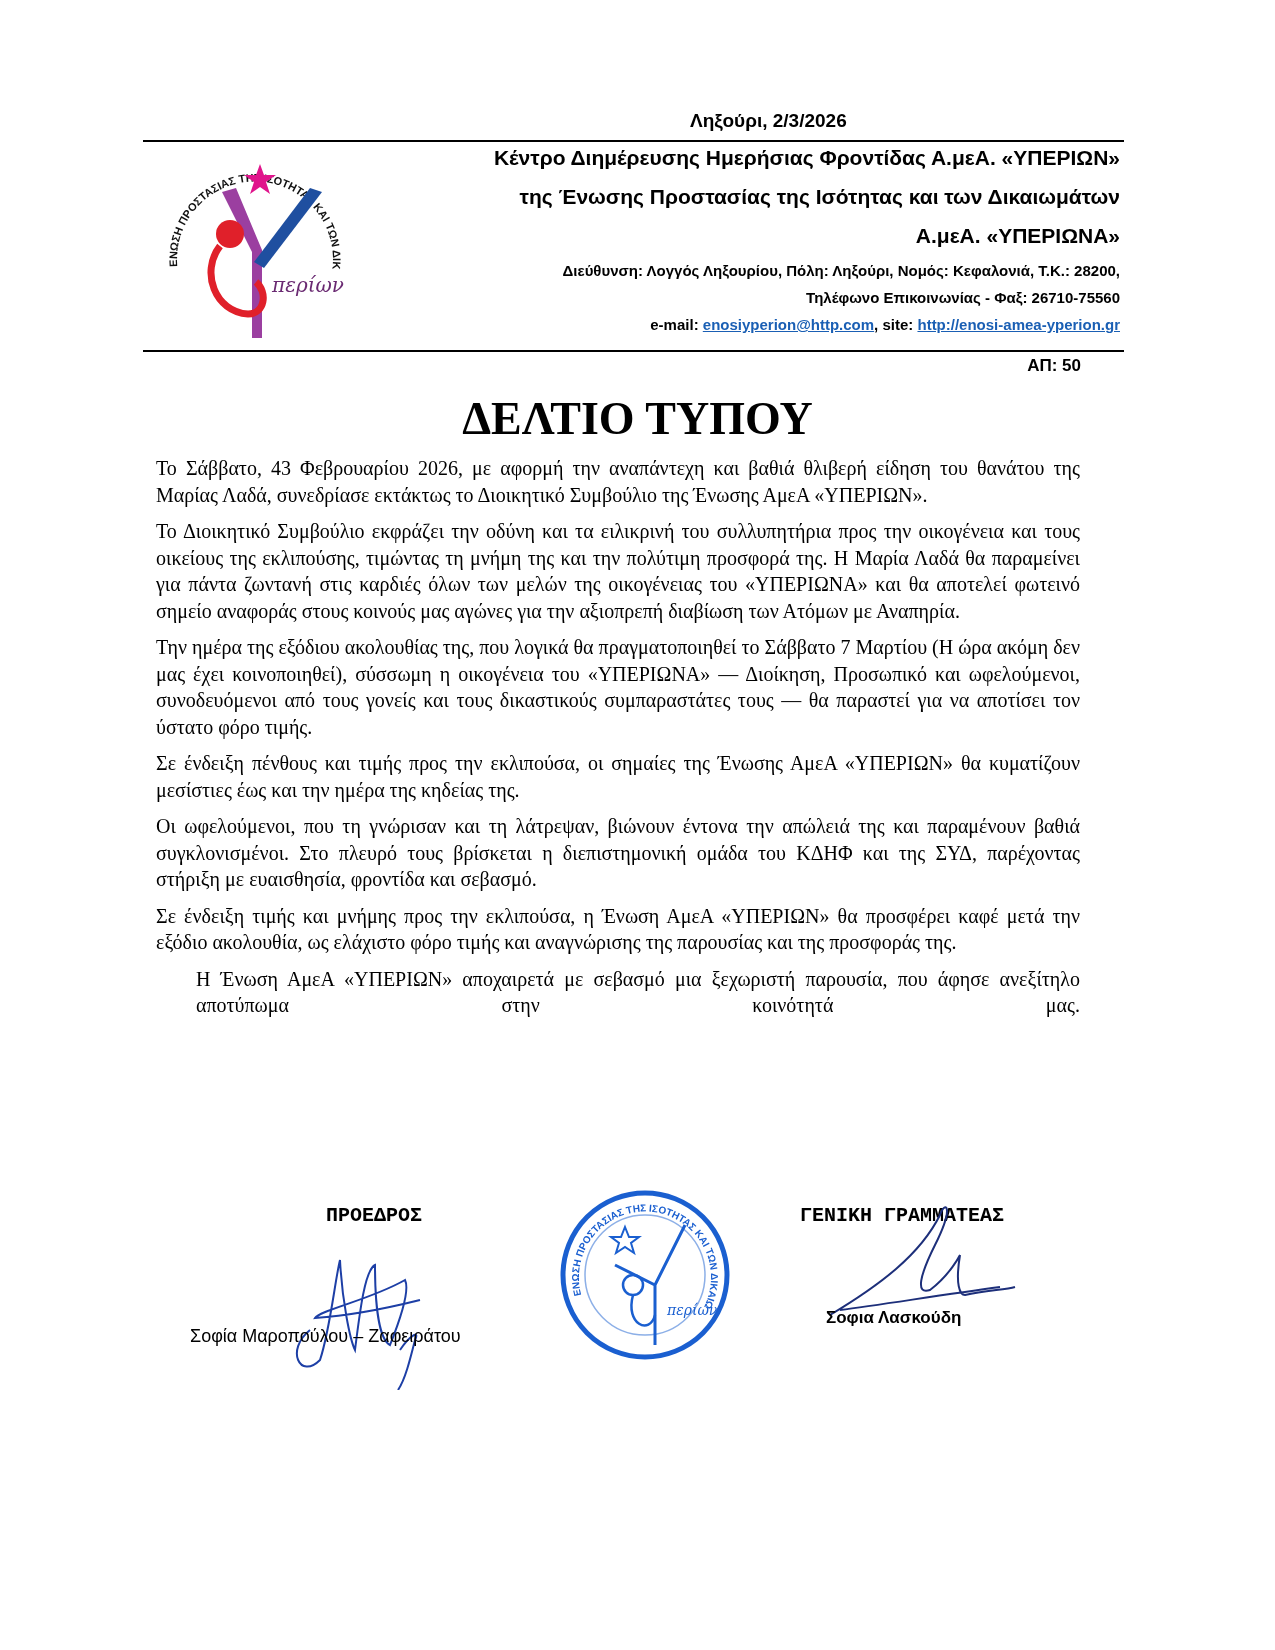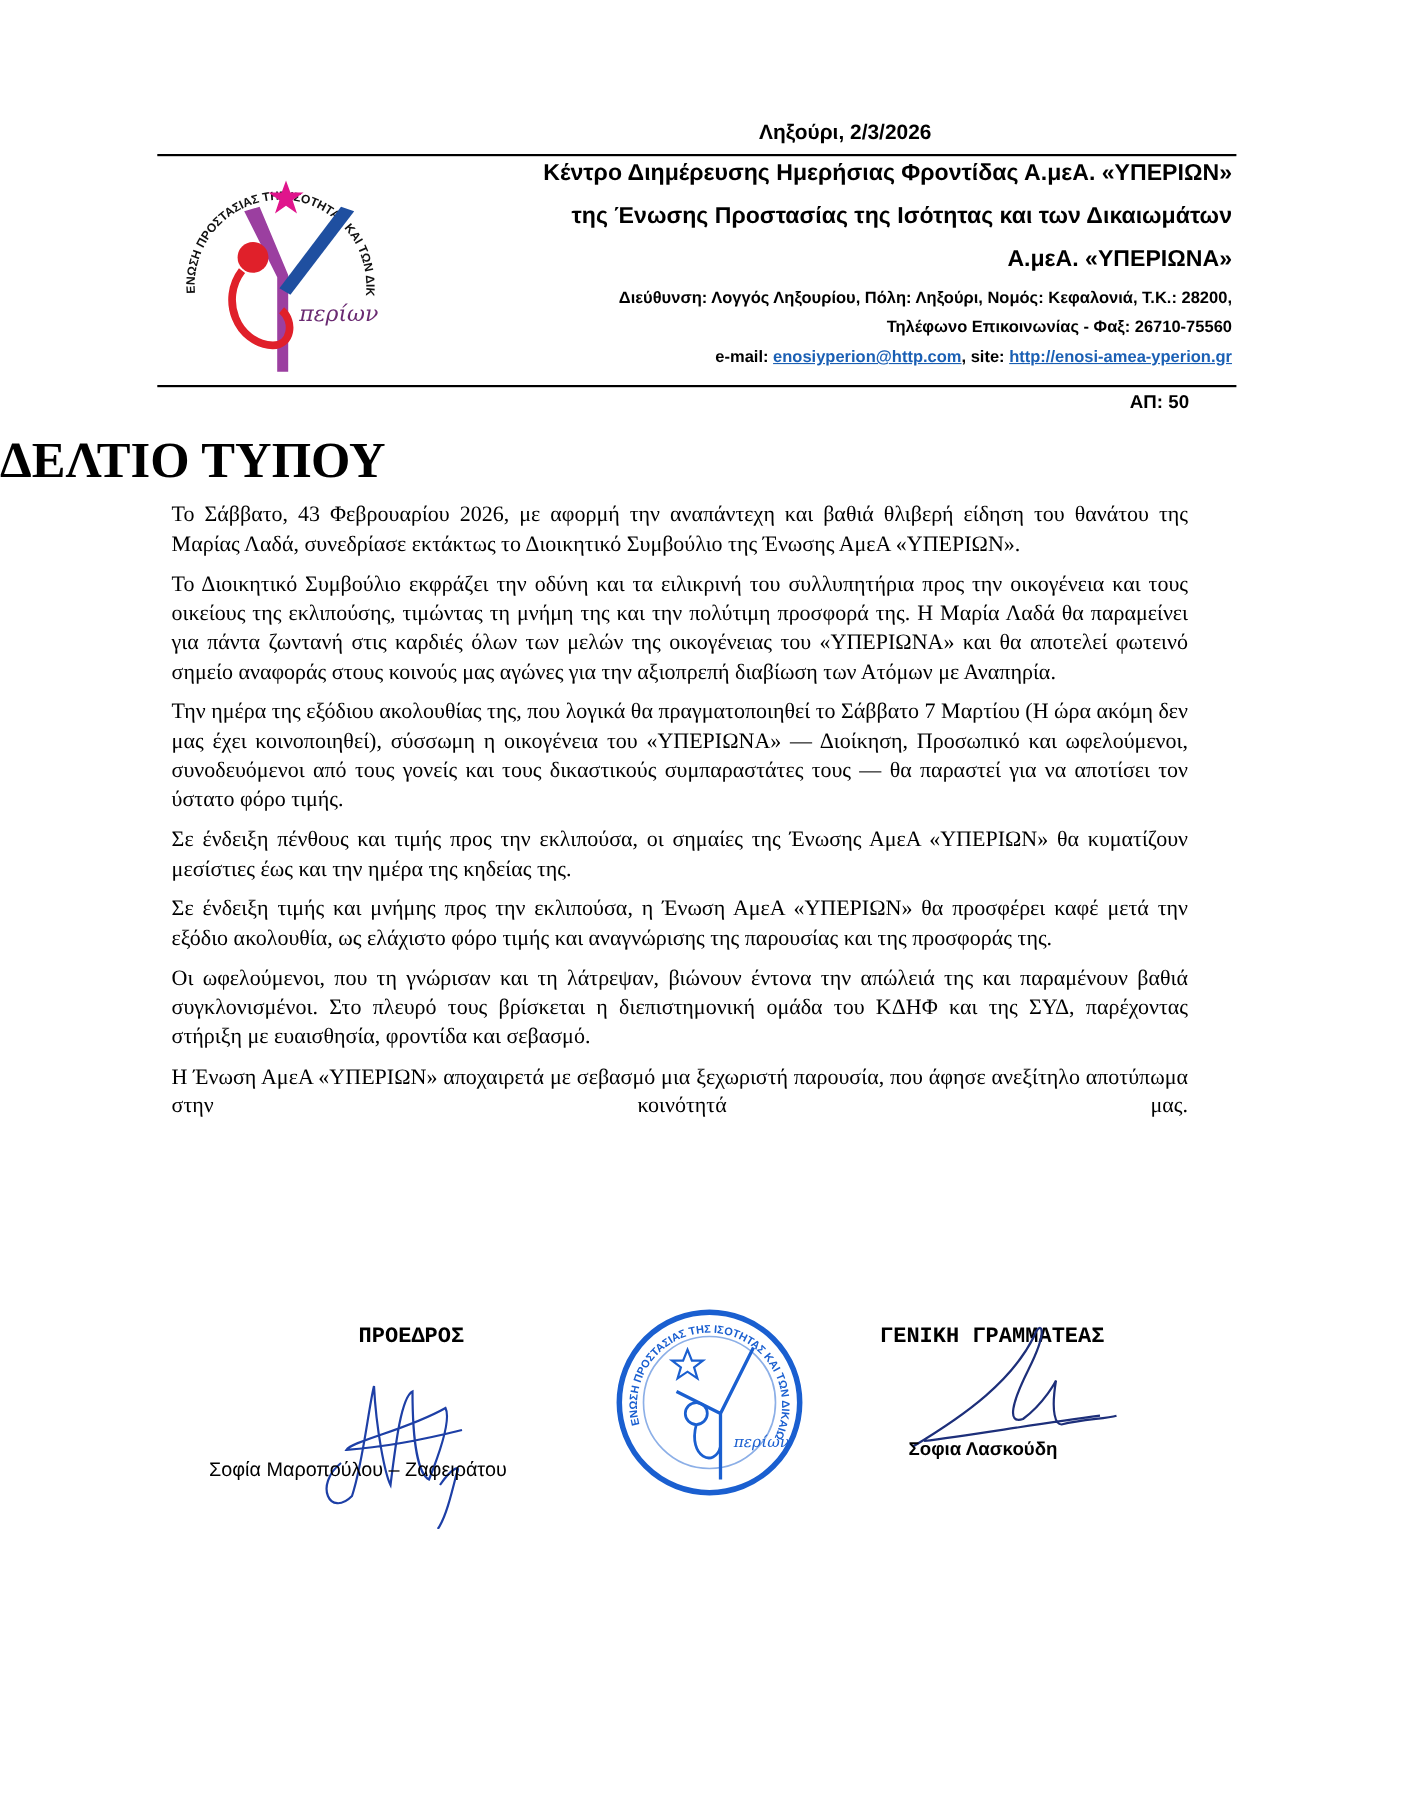--- a/index.html
+++ b/index.html
@@ -16,25 +16,25 @@
   .org.l1 { top: 146px; font-size: 21px; }
   .org.l2 { top: 185px; font-size: 21px; }
   .org.l3 { top: 224px; font-size: 21px; }
   .org.l4 { top: 262px; font-size: 15px; }
   .org.l5 { top: 289px; font-size: 15px; }
   .org.l6 { top: 316px; font-size: 15px; }
   .org a { color: #1a5fb4; text-decoration: underline; }
 
   .protocol { position: absolute; top: 356px; right: 194px; font-family: "Liberation Sans", sans-serif; font-weight: bold; font-size: 17px; }
 
-  .title { position: absolute; top: 392px; left: 0; width: 1275px; text-align: left; font-family: "Liberation Serif", serif; font-weight: bold; font-size: 46px; letter-spacing: 0px; }
+  .title { position: absolute; top: 392px; left: 0; width: 1275px; text-align: center; font-family: "Liberation Serif", serif; font-weight: bold; font-size: 46px; letter-spacing: 0px; }
 
   .body { position: absolute; top: 455px; left: 156px; width: 924px; font-family: "Liberation Serif", serif; font-size: 20px; line-height: 26.5px; }
   .body p { margin: 0 0 10px 0; text-align: justify; }
-  .body p.last { text-align-last: justify; }
+  .body p.last { text-align-last: justify; margin-left: 40px; }
 
   .sig-label { position: absolute; font-family: Liberation Mono, monospace; font-weight: bold; font-size: 20px; }
   .sig-label.pres { top: 1204px; left: 326px; }
   .sig-label.sec { top: 1204px; left: 800px; }
   .sig-name { position: absolute; font-family: "Liberation Sans", sans-serif; font-size: 18px; }
   .sig-name.pres { top: 1326px; left: 190px; }
   .sig-name.sec { top: 1308px; left: 826px; font-weight: bold; font-size: 17px; }
   .signature { position: absolute; }
   .signature.pres { left: 280px; top: 1240px; width: 170px; height: 150px; }
   .signature.sec { left: 820px; top: 1195px; width: 200px; height: 130px; }
@@ -74,22 +74,22 @@
 
 <div class="protocol">ΑΠ:  50</div>
 
 <div class="title">ΔΕΛΤΙΟ ΤΥΠΟΥ</div>
 
 <div class="body">
   <p>Το Σάββατο, 43 Φεβρουαρίου 2026, με αφορμή την αναπάντεχη και βαθιά θλιβερή είδηση του θανάτου της Μαρίας Λαδά, συνεδρίασε εκτάκτως το Διοικητικό Συμβούλιο της Ένωσης ΑμεΑ «ΥΠΕΡΙΩΝ».</p>
   <p>Το Διοικητικό Συμβούλιο εκφράζει την οδύνη και τα ειλικρινή του συλλυπητήρια προς την οικογένεια και τους οικείους της εκλιπούσης, τιμώντας τη μνήμη της και την πολύτιμη προσφορά της. Η Μαρία Λαδά θα παραμείνει για πάντα ζωντανή στις καρδιές όλων των μελών της οικογένειας του «ΥΠΕΡΙΩΝΑ» και θα αποτελεί φωτεινό σημείο αναφοράς στους κοινούς μας αγώνες για την αξιοπρεπή διαβίωση των Ατόμων με Αναπηρία.</p>
   <p>Την ημέρα της εξόδιου ακολουθίας της, που λογικά θα πραγματοποιηθεί το Σάββατο 7 Μαρτίου (Η ώρα ακόμη δεν μας έχει κοινοποιηθεί), σύσσωμη η οικογένεια του «ΥΠΕΡΙΩΝΑ» — Διοίκηση, Προσωπικό και ωφελούμενοι, συνοδευόμενοι από τους γονείς και τους δικαστικούς συμπαραστάτες τους — θα παραστεί για να αποτίσει τον ύστατο φόρο τιμής.</p>
   <p>Σε ένδειξη πένθους και τιμής προς την εκλιπούσα, οι σημαίες της Ένωσης ΑμεΑ «ΥΠΕΡΙΩΝ» θα κυματίζουν μεσίστιες έως και την ημέρα της κηδείας της.</p>
+  <p>Οι ωφελούμενοι, που τη γνώρισαν και τη λάτρεψαν, βιώνουν έντονα την απώλειά της και παραμένουν βαθιά συγκλονισμένοι. Στο πλευρό τους βρίσκεται η διεπιστημονική ομάδα του ΚΔΗΦ και της ΣΥΔ, παρέχοντας στήριξη με ευαισθησία, φροντίδα και σεβασμό.</p>
   <p>Σε ένδειξη τιμής και μνήμης προς την εκλιπούσα, η Ένωση ΑμεΑ «ΥΠΕΡΙΩΝ» θα προσφέρει καφέ μετά την εξόδιο ακολουθία, ως ελάχιστο φόρο τιμής και αναγνώρισης της παρουσίας και της προσφοράς της.</p>
-  <p>Οι ωφελούμενοι, που τη γνώρισαν και τη λάτρεψαν, βιώνουν έντονα την απώλειά της και παραμένουν βαθιά συγκλονισμένοι. Στο πλευρό τους βρίσκεται η διεπιστημονική ομάδα του ΚΔΗΦ και της ΣΥΔ, παρέχοντας στήριξη με ευαισθησία, φροντίδα και σεβασμό.</p>
   <p class="last">Η Ένωση ΑμεΑ «ΥΠΕΡΙΩΝ» αποχαιρετά με σεβασμό μια ξεχωριστή παρουσία, που άφησε ανεξίτηλο αποτύπωμα στην κοινότητά μας.</p>
 </div>
 
 <div class="sig-label pres">ΠΡΟΕΔΡΟΣ</div>
 <svg class="signature pres" viewBox="0 0 170 150">
   <path d="M 30 90 C 5 110, 20 140, 40 120 C 50 90, 55 40, 60 20 C 62 60, 70 100, 75 110 C 80 70, 85 30, 95 25 C 95 70, 100 100, 110 105 C 120 80, 130 50, 125 40 C 90 60, 40 70, 35 78 C 80 75, 120 65, 140 60 M 120 110 C 130 95, 140 90, 135 100 C 130 120, 125 140, 118 150" stroke="#1d3fa6" stroke-width="2" fill="none"></path>
 </svg>
 <div class="sig-name pres">Σοφία Μαροπούλου – Ζαφειράτου</div>
 
 <svg class="stamp" viewBox="0 0 180 180">

